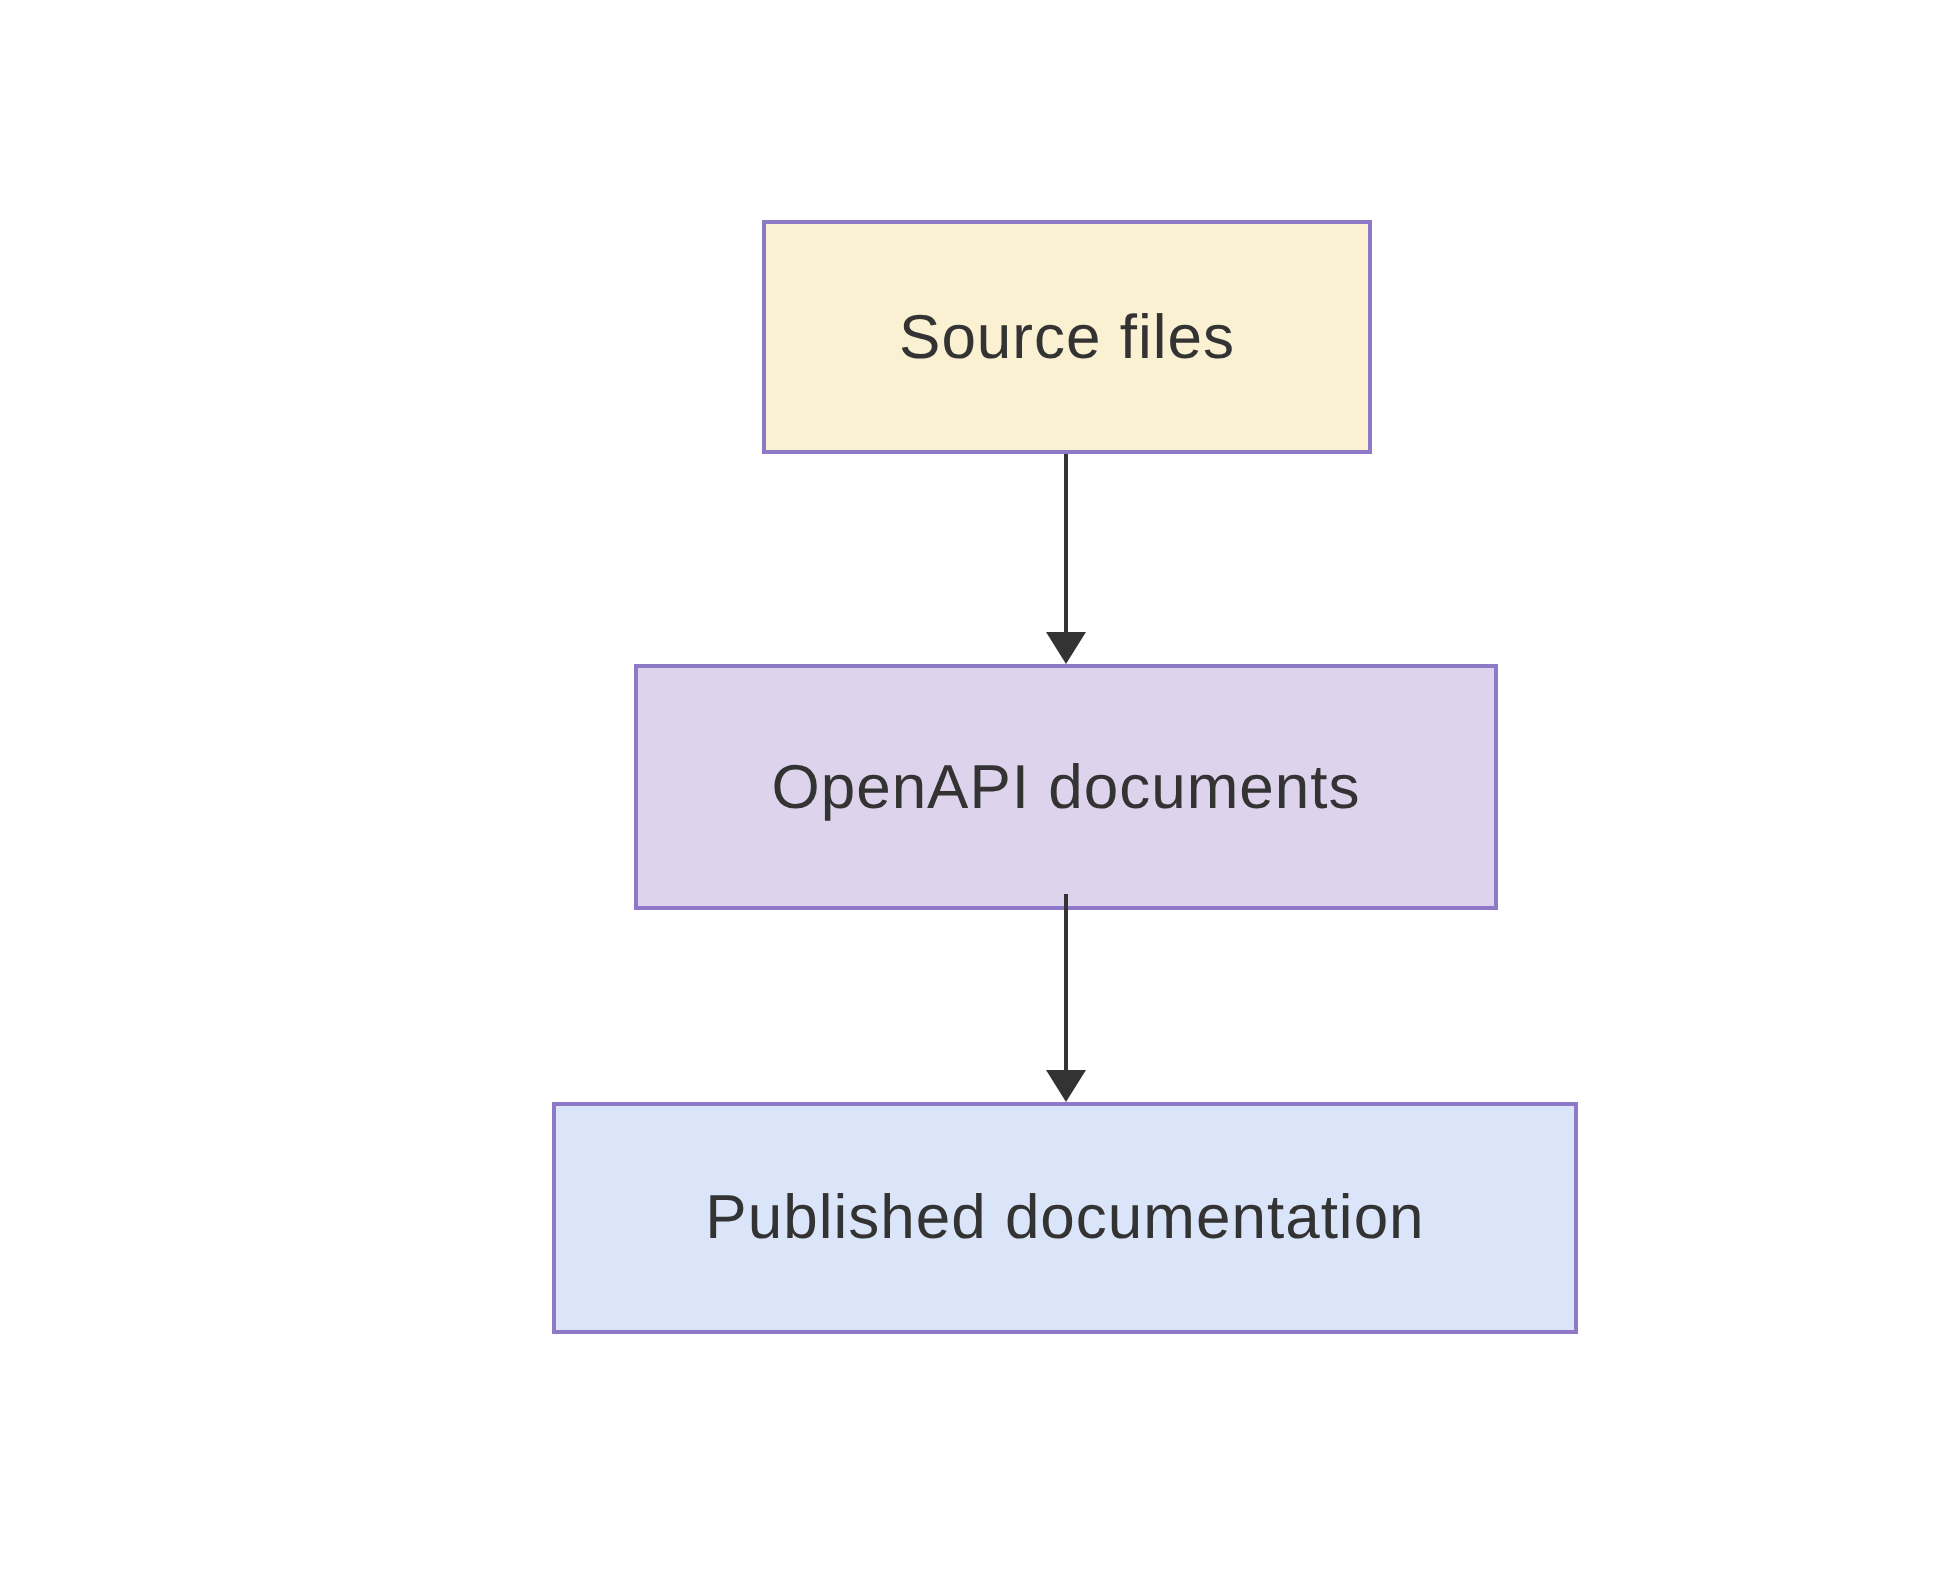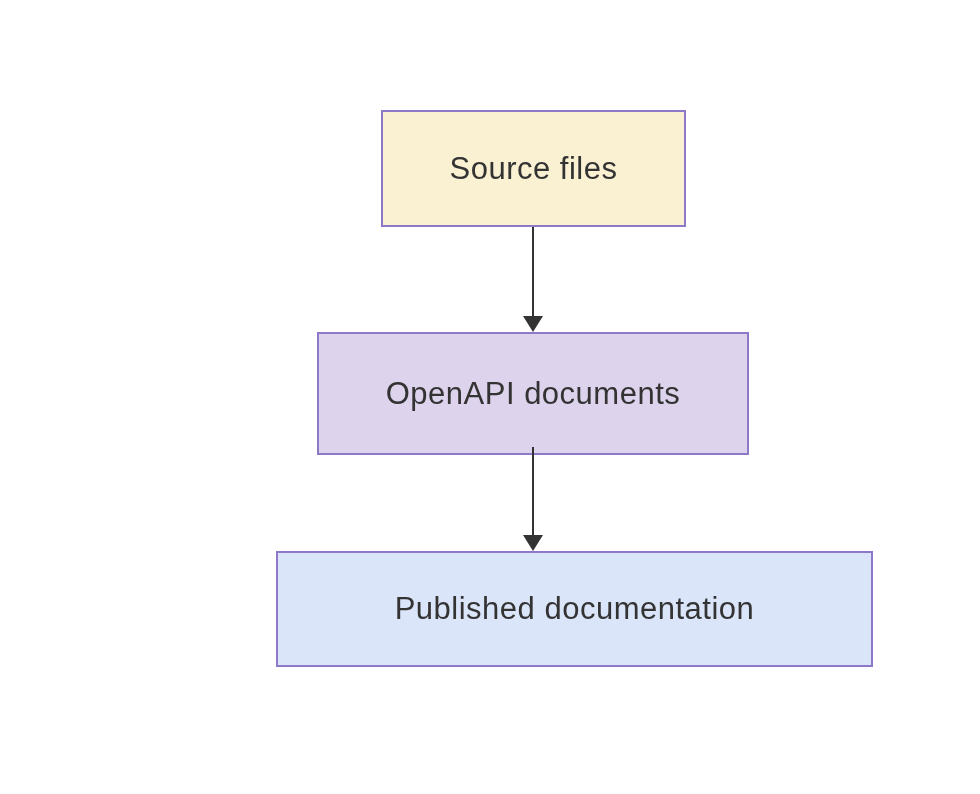--- a/index.html
+++ b/index.html
@@ -24,21 +24,21 @@
     align-items: center;
     justify-content: center;
     font-size: 31px;
     font-weight: 400;
     color: #333333;
     letter-spacing: 0.5px;
     white-space: nowrap;
   }
   .node-source   { left: 345px; top: 110px; width: 305px; height: 117px; }
   .node-openapi  { left: 281px; top: 332px; width: 432px; height: 123px; }
-  .node-published{ left: 240px; top: 551px; width: 597px; height: 116px; text-align: center; }
+  .node-published{ left: 240px; top: 551px; width: 513px; height: 116px; text-align: center; }
 
   .edge-line {
     position: absolute;
     width: 2px;
     background: #333333;
   }
   .edge-line-1 { left: 496px; top: 227px; height: 90px; }
   .edge-line-2 { left: 496px; top: 447px; height: 89px; }
 
   .arrowhead {

